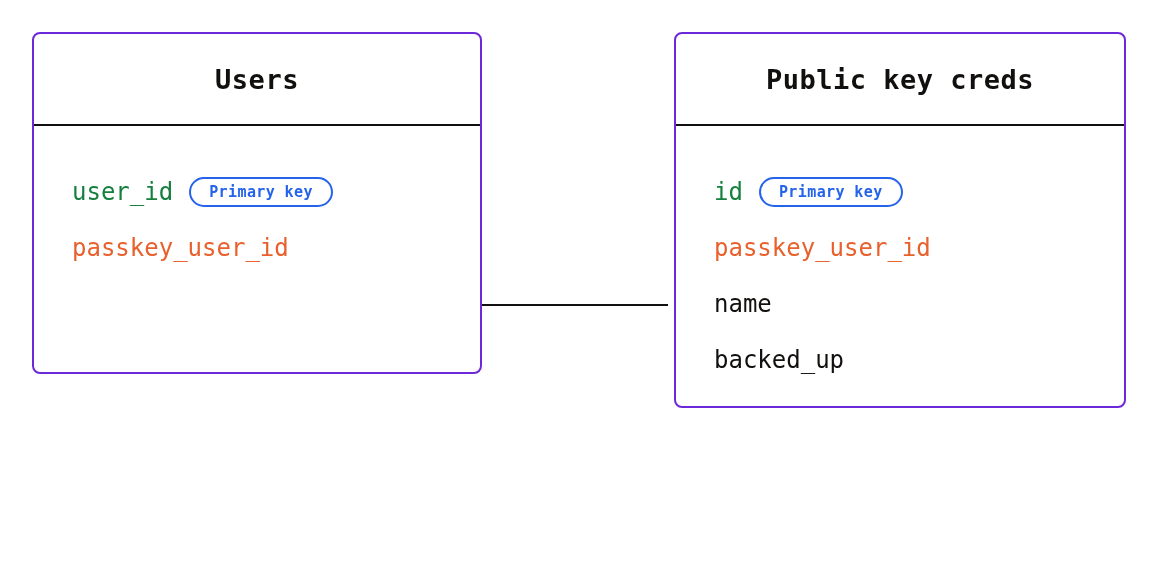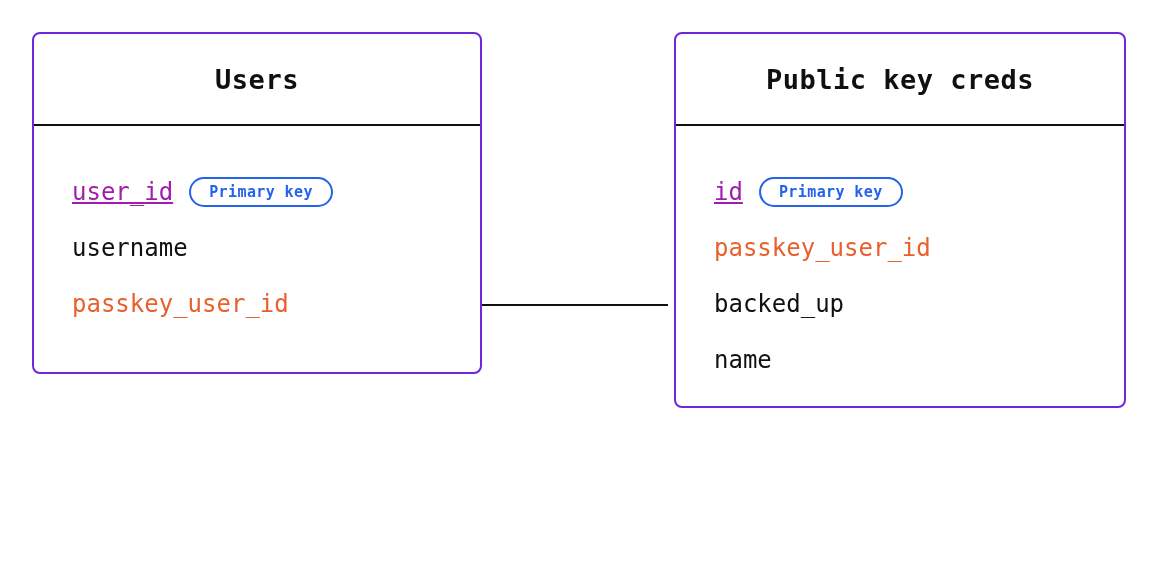--- a/index.html
+++ b/index.html
@@ -69,22 +69,21 @@
     align-items: center;
     gap: 16px;
   }
   .field-name {
     font-size: 24px;
     line-height: 1;
     color: #12100e;
     white-space: nowrap;
   }
   .field-name.pk {
-    color: #a21caf;
-    text-decoration: underline;
+    color: #15803d;
   }
   .field-name.fk {
     color: #e8602c;
     text-align: center;
   }
 
   
   .pk-badge {
     display: inline-flex;
     align-items: center;
@@ -128,23 +127,20 @@
     </div>
     <div class="field-list">
 
       <div class="field-row">
         <span class="field-name pk">user_id</span>
         <span class="pk-badge">
           <span class="pk-badge-label">Primary key</span>
         </span>
       </div>
 
-      <div class="field-row">
-        <span class="field-name">username</span>
-      </div>
 
       <div class="field-row">
         <span class="field-name fk">passkey_user_id</span>
       </div>
 
     </div>
   </div>
 
   <div class="entity creds">
     <div class="entity-header">
@@ -158,24 +154,24 @@
           <span class="pk-badge-label">Primary key</span>
         </span>
       </div>
 
 
       <div class="field-row">
         <span class="field-name fk">passkey_user_id</span>
       </div>
 
       <div class="field-row">
-        <span class="field-name">backed_up</span>
+        <span class="field-name">name</span>
       </div>
 
       <div class="field-row">
-        <span class="field-name">name</span>
+        <span class="field-name">backed_up</span>
       </div>
 
 
     </div>
   </div>
 
 </div>
 
 </body></html>

